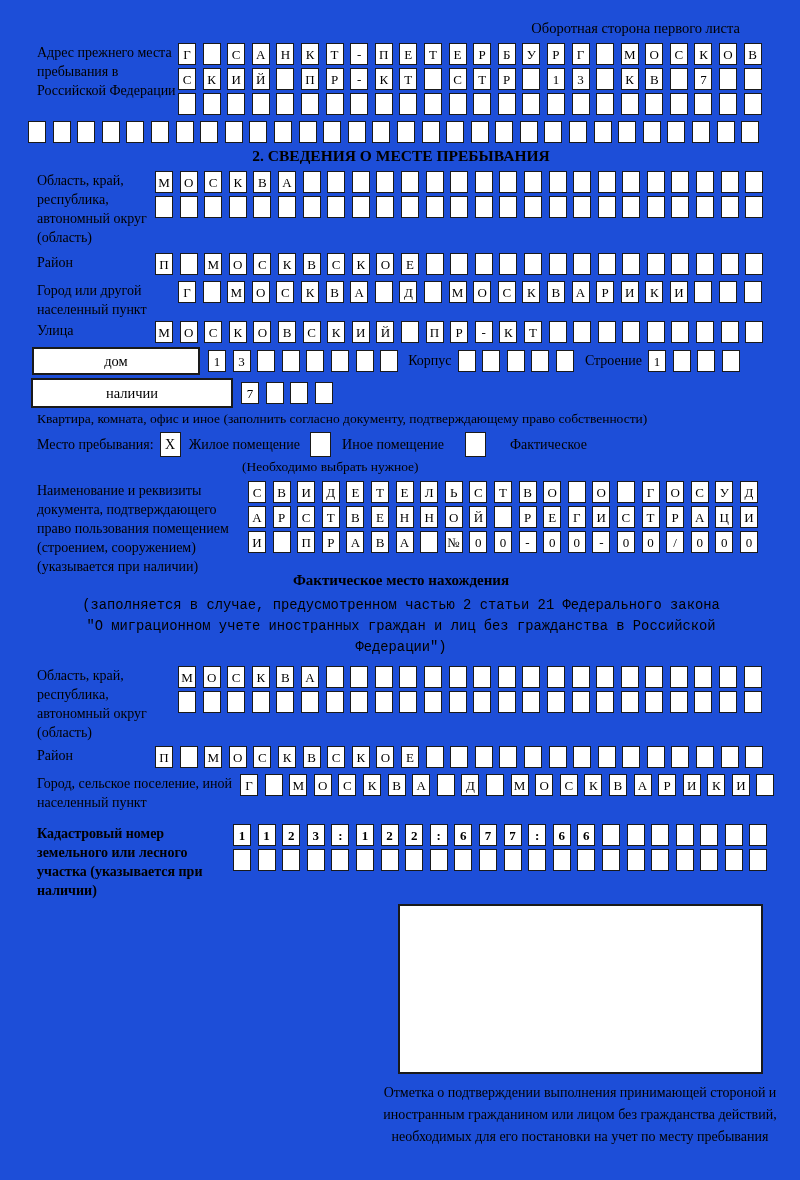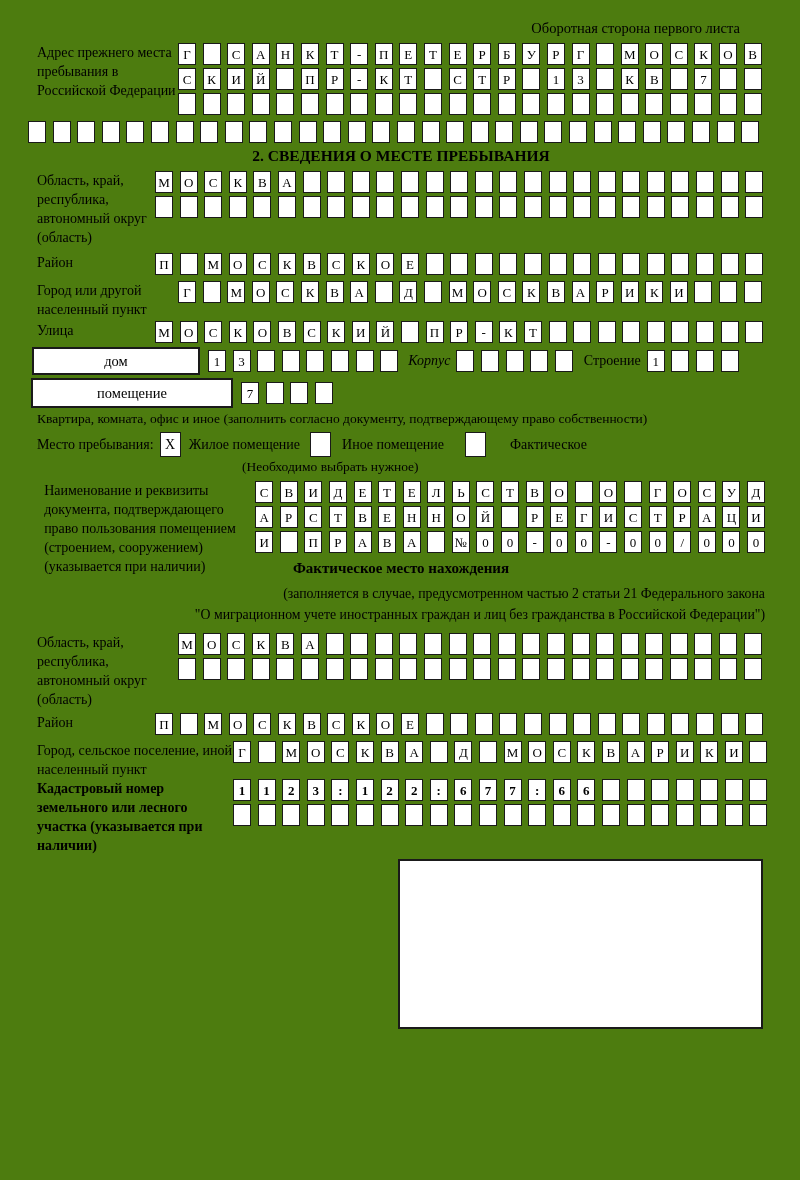--- a/index.html
+++ b/index.html
@@ -1,19 +1,19 @@
 <!DOCTYPE html>
 <html><head>
 <meta charset="utf-8">
 <style>
   * { margin:0; padding:0; box-sizing:border-box; }
   html,body { background:#fff; }
   .page {
     position:relative; width:800px; height:1180px; overflow:hidden;
-    background:#4d7c0f; color:#000;
+    background:#1d4ed8; color:#000;
     font-family:"Liberation Serif","DejaVu Serif",serif;
     font-size:14px; padding:20px 35px 0 37px;
   }
   .backside { text-align:right; padding-right:25px; font-size:14.5px; margin-bottom:6px; }
   .field { display:flex; align-items:flex-start; margin-bottom:6px; }
   .flabel { font-size:14px; line-height:19px; flex:none; }
   .w141 { width:141px; } .w118 { width:118px; } .w196 { width:196px; } .w211 { width:211px; }
   .cellcol { display:flex; flex-direction:column; gap:3px; }
   .cellrow { display:flex; gap:6.6px; height:22px; flex:none; }
   .cell {
@@ -28,27 +28,27 @@
   .inline-row { display:flex; align-items:center; }
   .widebox {
     border:2px solid #1a1a1a; height:28px; background:#fff;
     display:flex; align-items:center; justify-content:center; font-size:14.5px; flex:none;font-family:Liberation Serif, serif;
   }
   .checkbox {
     width:21px; height:25px; border:1.7px solid #1a1a1a; background:#fff;
     display:flex; align-items:center; justify-content:center; font-size:14px; flex:none;
   }
   .mrow { margin-bottom:3px; }
-  .g6{margin-left:6px;} .g8{margin-left:8px;} .g10{margin-left:10px;font-style:italic;} .g11{margin-left:11px;}
+  .g6{margin-left:6px;} .g8{margin-left:8px;} .g10{margin-left:10px;} .g11{margin-left:11px;}
   .g21{margin-left:21px;} .g24{margin-left:24px;}
   .sel-note { font-size:13.5px; margin:2px 0 6px 205px; }
   .stamp-box { border:2px solid #1a1a1a; width:365px; height:170px; margin:-14px 0 0 361px; background:#fff; }
   .stamp-caption { width:400px; margin:8px 0 0 343px; text-align:center; font-size:14px; line-height:22px; }
   .overflow-row { margin:3px 0 2px -9px; }
-  .subline { text-align:right; font-size:13.8px; line-height:21px; }
+  .subline { text-align:center; font-size:13.8px; line-height:21px;font-family:Liberation Mono, monospace; }
 </style>
 </head>
 <body>
 
 <div class="page">
 
   <div class="backside">Оборотная сторона первого листа</div>
 
   <div class="field">
     <div class="flabel w141">Адрес прежнего места пребывания в Российской Федерации</div>
@@ -343,42 +343,42 @@
     <div class="g11">Строение</div>
     <div class="cellrow g6">
         <span class="cell">1</span>
         <span class="cell"></span>
         <span class="cell"></span>
         <span class="cell"></span>
       </div>
   </div>
 
   <div class="inline-row mrow">
-    <div class="widebox" style="width:202px; margin-left:-6px; height:30px;">помещение</div>
+    <div class="widebox" style="width:202px; margin-left:-6px; height:30px;">наличии</div>
     <div class="cellrow g8">
         <span class="cell">7</span>
         <span class="cell"></span>
         <span class="cell"></span>
         <span class="cell"></span>
       </div>
   </div>
   <div class="lnote" style="margin-bottom:5px;">Квартира, комната, офис и иное (заполнить согласно документу, подтверждающему право собственности)</div>
 
   <div class="inline-row">
     <div>Место пребывания:</div>
     <div class="checkbox g6">X</div>
     <div class="g8">Жилое помещение</div>
     <div class="checkbox g10"></div>
     <div class="g11">Иное помещение</div>
     <div class="checkbox g21"></div>
     <div class="g24">Фактическое</div>
   </div>
   <div class="sel-note">(Необходимо выбрать нужное)</div>
 
-  <div class="field" style="margin-bottom:0;justify-content:flex-end;">
+  <div class="field" style="margin-bottom:12px;">
     <div class="flabel w211">Наименование и реквизиты документа, подтверждающего право пользования помещением (строением, сооружением) (указывается при наличии)</div>
     <div class="cellcol">
       <div class="cellrow">
           <span class="cell">С</span>
           <span class="cell">В</span>
           <span class="cell">И</span>
           <span class="cell">Д</span>
           <span class="cell">Е</span>
           <span class="cell">Т</span>
           <span class="cell">Е</span>
@@ -532,21 +532,21 @@
         <span class="cell"></span>
         <span class="cell"></span>
         <span class="cell"></span>
         <span class="cell"></span>
         <span class="cell"></span>
         <span class="cell"></span>
         <span class="cell"></span>
       </div>
   </div>
 
-  <div class="field" style="margin-bottom:0;">
+  <div class="field" style="margin-bottom:12px;gap:7px;">
     <div class="flabel w196">Город, сельское поселение, иной населенный пункт</div>
     <div class="cellrow">
         <span class="cell">Г</span>
         <span class="cell"></span>
         <span class="cell">М</span>
         <span class="cell">О</span>
         <span class="cell">С</span>
         <span class="cell">К</span>
         <span class="cell">В</span>
         <span class="cell">А</span>
@@ -615,14 +615,15 @@
           <span class="cell"></span>
           <span class="cell"></span>
           <span class="cell"></span>
           <span class="cell"></span>
           <span class="cell"></span>
         </div>
     </div>
   </div>
 
   <div class="stamp-box"></div>
+  <div class="stamp-caption">Отметка о подтверждении выполнения принимающей стороной и иностранным гражданином или лицом без гражданства действий, необходимых для его постановки на учет по месту пребывания</div>
 
 </div>
 
 </body></html>

